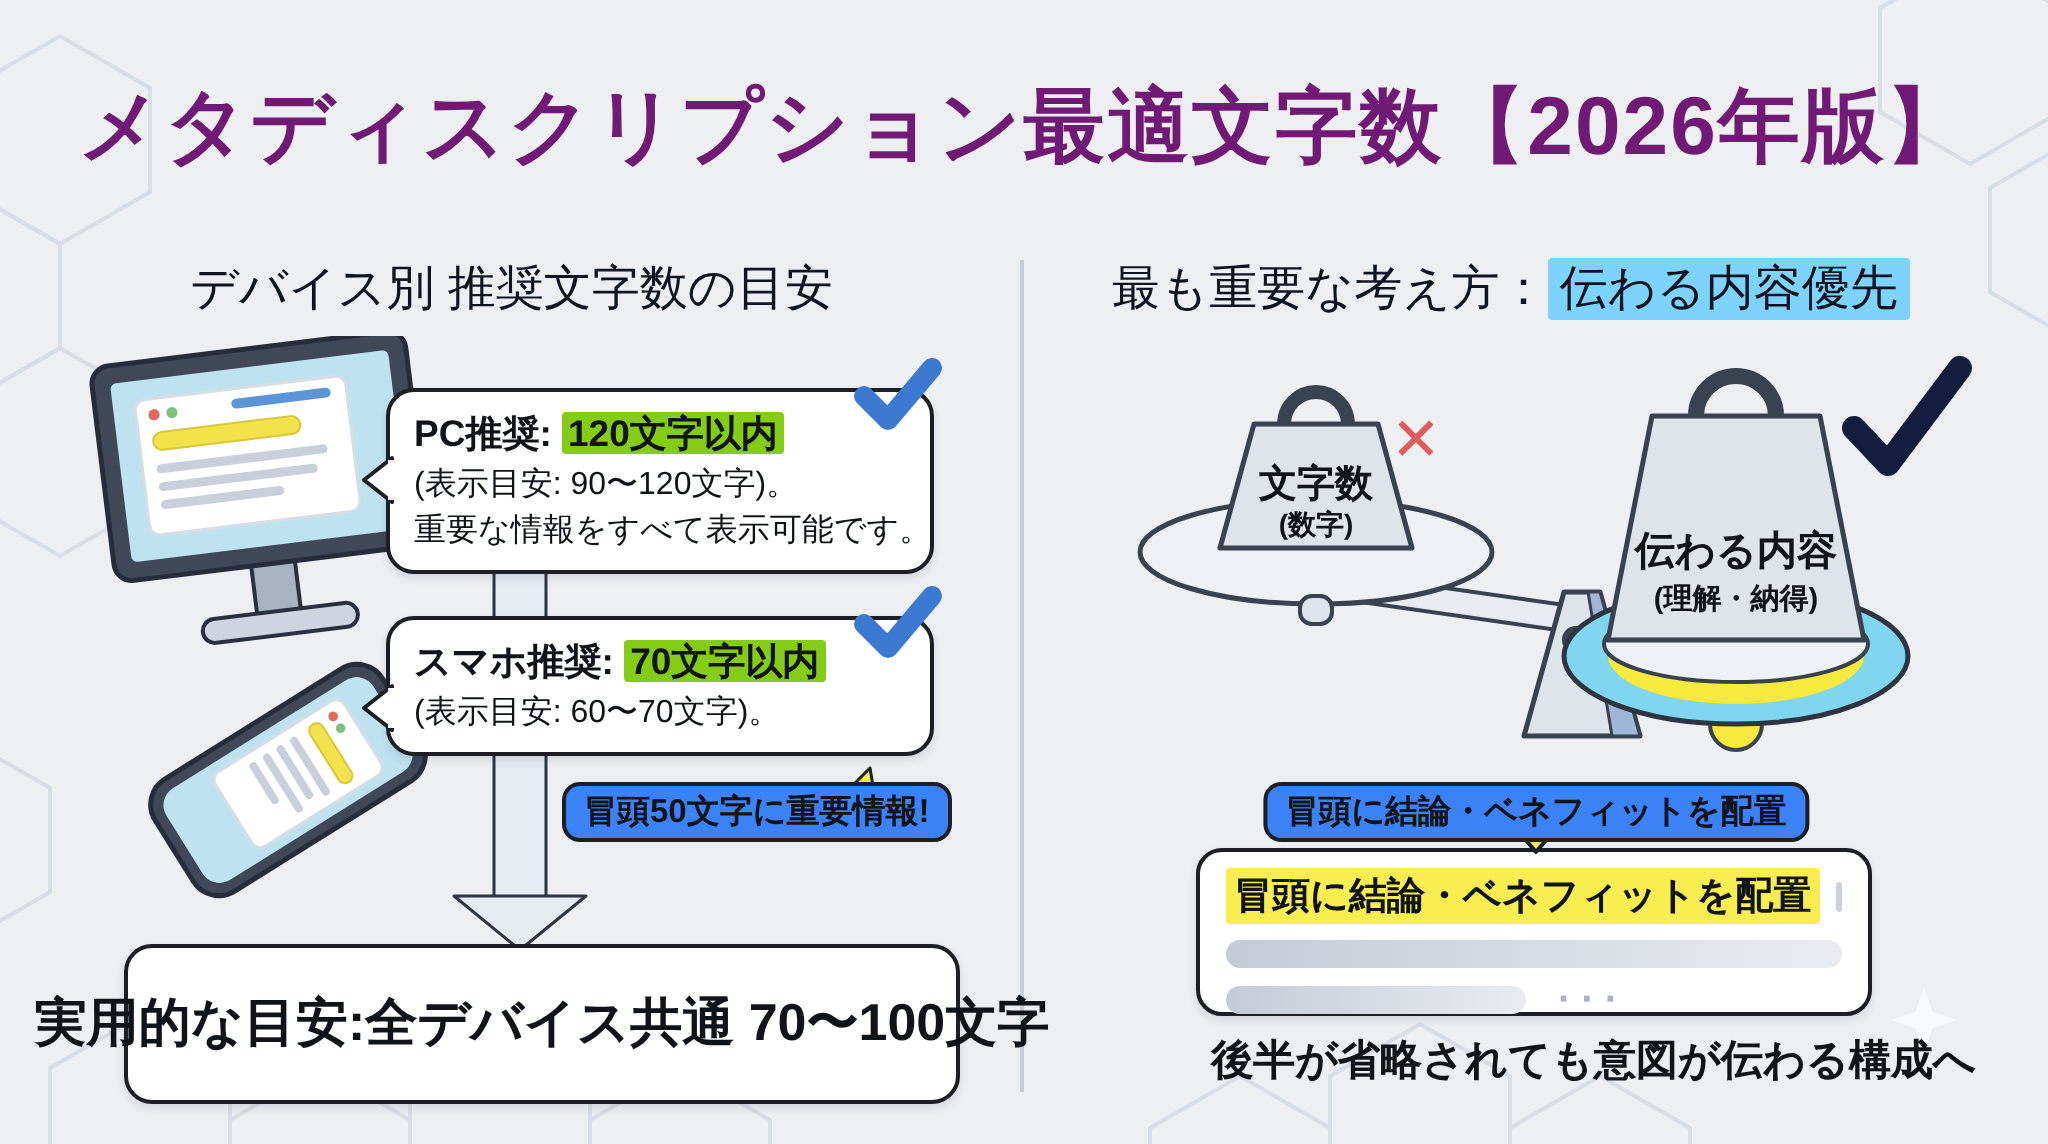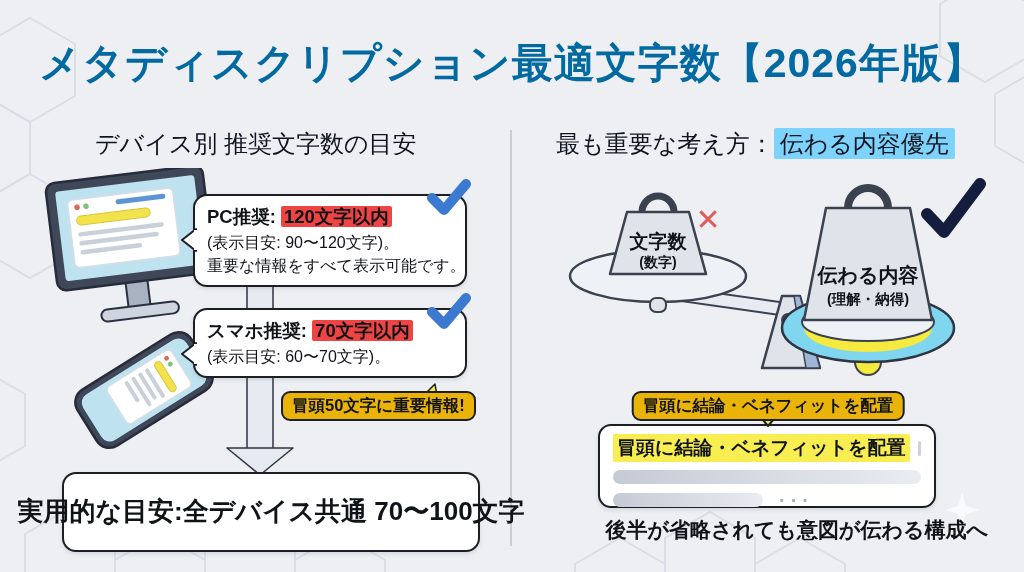--- a/index.html
+++ b/index.html
@@ -1,39 +1,39 @@
 <!DOCTYPE html>
 <html><head>
 <meta charset="utf-8">
 <style>
   * { margin:0; padding:0; box-sizing:border-box; }
   html,body { width:1024px; height:572px; }
   body { font-family:"Liberation Sans","DejaVu Sans",sans-serif; }
   .stage { position:relative; width:1024px; height:572px; background:#edeff3; overflow:hidden; }
   .hexbg { position:absolute; inset:0; z-index:0; }
   .title { position:absolute; top:36px; left:0; width:1024px; text-align:center;
-           font-size:41px; font-weight:900; color:#0369a1; letter-spacing:1px; z-index:2; }
+           font-size:41px; font-weight:900; color:#701a75; letter-spacing:1px; z-index:2; }
   .divider { position:absolute; left:510px; top:130px; width:2px; height:416px; background:#c9cdd5; z-index:1; }
   .sec-head { position:absolute; font-size:24px; font-weight:400; color:#0f1420; z-index:3; white-space:nowrap; }
   .lhead { left:95px; top:128px; }
   .rhead { left:556px; top:128px; }
   .hl-blue { background:#7dd3fc; padding:2px 6px; border-radius:2px; }
-  .hl-yellow { background:#ef4444; padding:0 3px; border-radius:2px; }
+  .hl-yellow { background:#84cc16; padding:0 3px; border-radius:2px; }
 
   .illus { position:absolute; z-index:2; }
 
   .callout { position:absolute; left:193px; width:274px; background:#ffffff;
              border:2px solid #1d1f24; border-radius:14px; padding:8px 12px;
              z-index:4; box-shadow:0 2px 4px rgba(30,40,60,.12); }
   .callout .l1 { font-size:18.5px; font-weight:900; color:#101318; line-height:1.45; white-space:nowrap; }
   .callout .l2 { font-size:16px; font-weight:400; color:#101318; line-height:1.45; white-space:nowrap; }
   .co-tail { position:absolute; left:-14px; top:32px; z-index:5; }
   .co-check { position:absolute; right:-8px; top:-20px; z-index:6; }
 
-  .badge { position:absolute; background:#eab308; border:2px solid #1d1f24; border-radius:9px;
+  .badge { position:absolute; background:#3b82f6; border:2px solid #1d1f24; border-radius:9px;
            font-size:16.5px; font-weight:900; color:#101318; padding:2px 9px; white-space:nowrap; z-index:6; }
   .sp-badge { left:281px; top:391px; }
   .benefit-badge { left:768px; top:391px; transform:translateX(-50%); z-index:5; }
   .badge-tail { position:absolute; z-index:4; }
 
   .summary-box { position:absolute; left:62px; top:472px; width:418px; height:80px;
                  background:#ffffff; border:2.5px solid #1d1f24; border-radius:14px;
                  display:flex; flex-direction:row; justify-content:center; align-items:center;
                  z-index:4; box-shadow:0 2px 4px rgba(30,40,60,.12); }
   .summary-box div { font-size:26px; font-weight:900; color:#101318; line-height:1.3; white-space:nowrap; }

